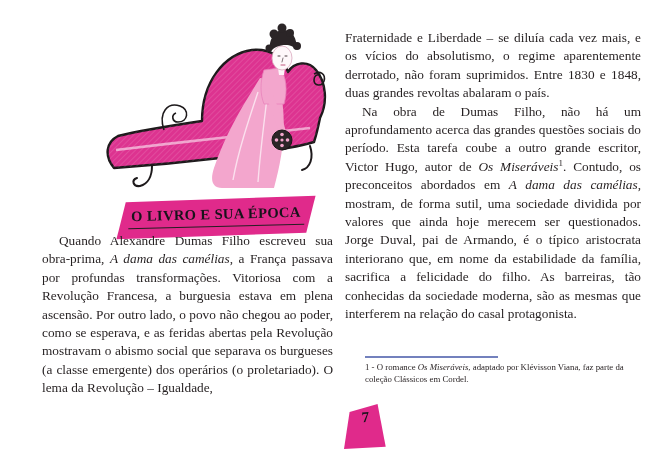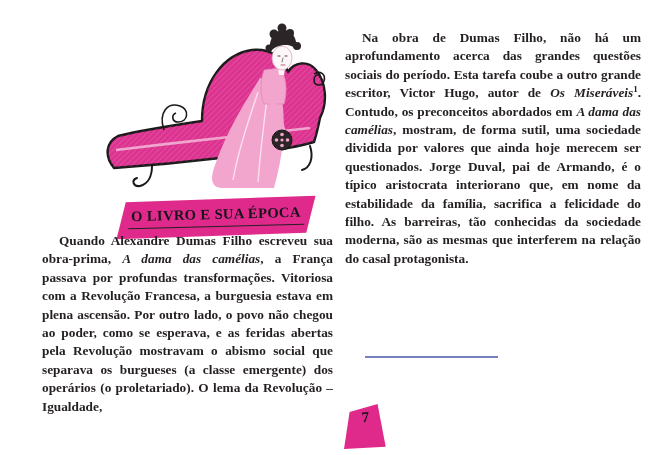--- a/index.html
+++ b/index.html
@@ -24,21 +24,21 @@
   .banner-bg{position:absolute;inset:0;background:var(--accent-pink);
     transform:skewX(-16deg) rotate(-2deg);}
   .banner-label{position:absolute;left:0;right:0;top:6px;text-align:center;
     transform:rotate(-1.5deg);}
   .banner-text{display:inline-block;font-weight:bold;font-size:14.5px;
     letter-spacing:.4px;color:#17131a;border-bottom:1.5px solid #241e22;
     padding:0 3px 3px 3px;}
   
   .col{position:absolute;}
   .col p{font-size:13.3px;line-height:18.4px;text-align:justify;color:var(--ink);}
-  .col p.indent{text-indent:17px;font-weight:bold;}
+  .col p.indent{text-indent:17px;}
   .col-left{left:42px;top:232px;width:291px;}
   .col-right{left:345px;top:29px;width:296px;}
   em{font-style:italic;}
   sup{font-size:9px;line-height:0;vertical-align:super;}
   
   .footnote-rule{position:absolute;left:365px;top:356px;width:133px;height:2px;
     background:var(--footnote-rule-blue);}
   .footnote{position:absolute;left:365px;top:362px;width:277px;
     font-size:8.8px;line-height:11.5px;color:#2b2526;}
   
@@ -115,23 +115,25 @@
     <div class="banner-label">
       <span class="banner-text">O LIVRO E SUA ÉPOCA</span>
     </div>
   </div>
 
   <section class="col col-left">
     <p class="indent"><span>Quando Alexandre Dumas Filho escreveu sua obra-prima, </span><em>A dama das camélias</em><span>, a França passava por profundas transformações. Vitoriosa com a Revolução Francesa, a burguesia estava em plena ascensão. Por outro lado, o povo não chegou ao poder, como se esperava, e as feridas abertas pela Revolução mostravam o abismo social que separava os burgueses (a classe emergente) dos operários (o proletariado). O lema da Revolução – Igualdade,</span></p>
   </section>
 
   <section class="col col-right">
+    <p><span>Fraternidade e Liberdade – se diluía cada vez mais, e os vícios do absolutismo, o regime aparentemente derrotado, não foram suprimidos. Entre 1830 e 1848, duas grandes revoltas abalaram o país.</span></p>
     <p class="indent"><span>Na obra de Dumas Filho, não há um aprofundamento acerca das grandes questões sociais do período. Esta tarefa coube a outro grande escritor, Victor Hugo, autor de </span><em>Os Miseráveis</em><sup>1</sup><span>. Contudo, os preconceitos abordados em </span><em>A dama das camélias</em><span>, mostram, de forma sutil, uma sociedade dividida por valores que ainda hoje merecem ser questionados. Jorge Duval, pai de Armando, é o típico aristocrata interiorano que, em nome da estabilidade da família, sacrifica a felicidade do filho. As barreiras, tão conhecidas da sociedade moderna, são as mesmas que interferem na relação do casal protagonista.</span></p>
   </section>
 
   <div class="footnote-rule"></div>
+  <p class="footnote"><span>1 - O romance </span><em>Os Miseráveis</em><span>, adaptado por Klévisson Viana, faz parte da coleção Clássicos em Cordel.</span></p>
 
   <div class="page-tab">
     <div class="page-tab-bg"></div>
     <span class="page-number">7</span>
   </div>
 
 </div>
 
 </body></html>

